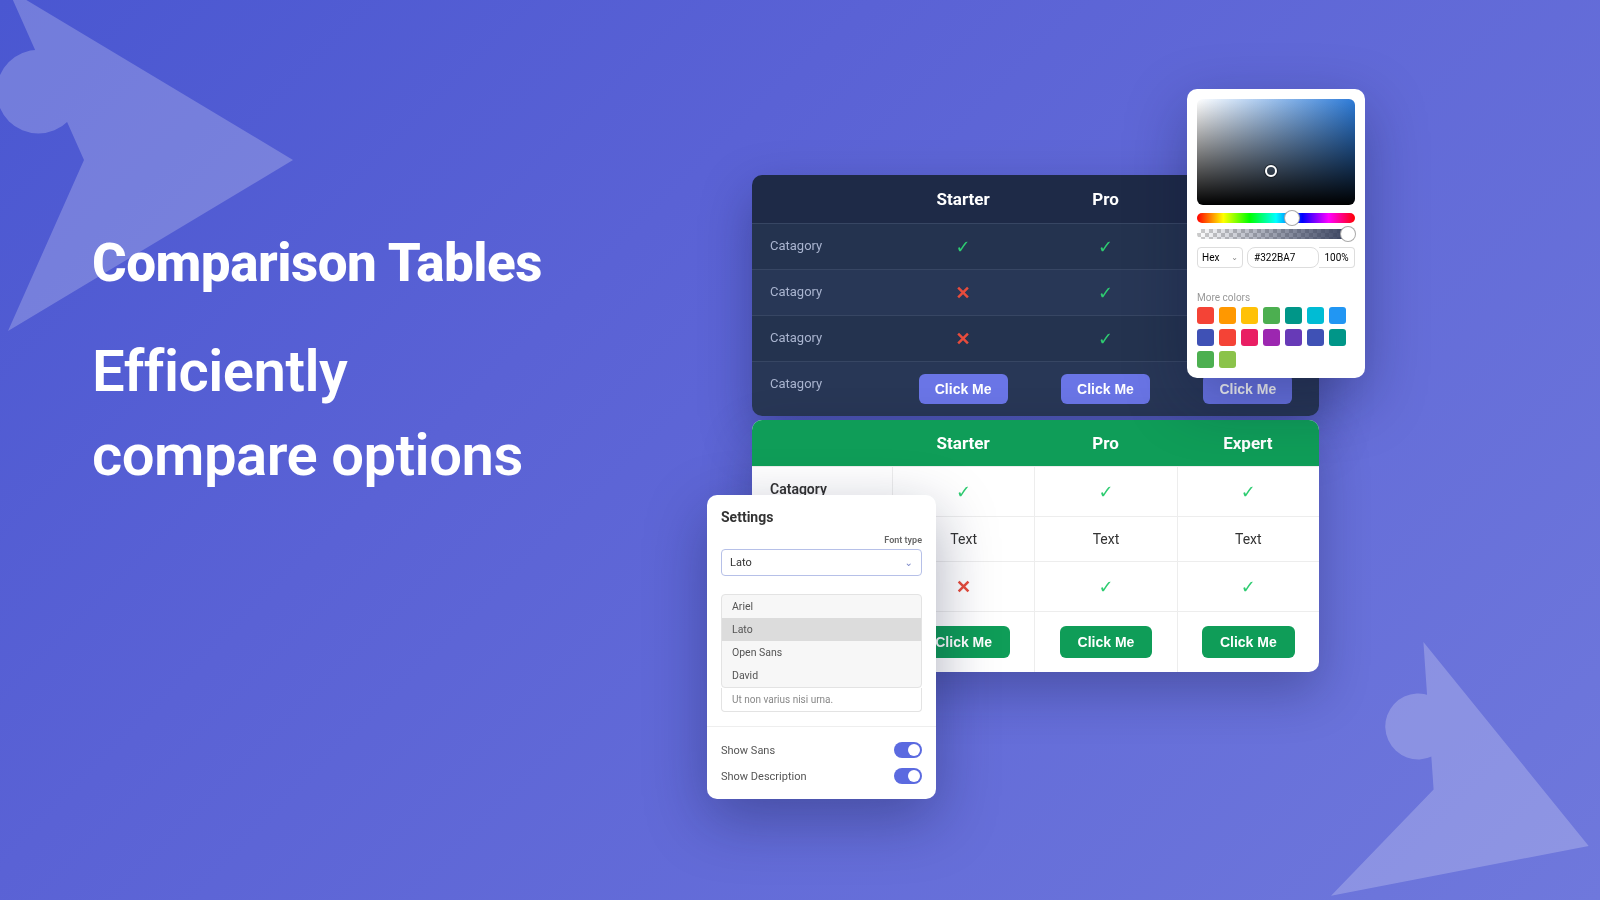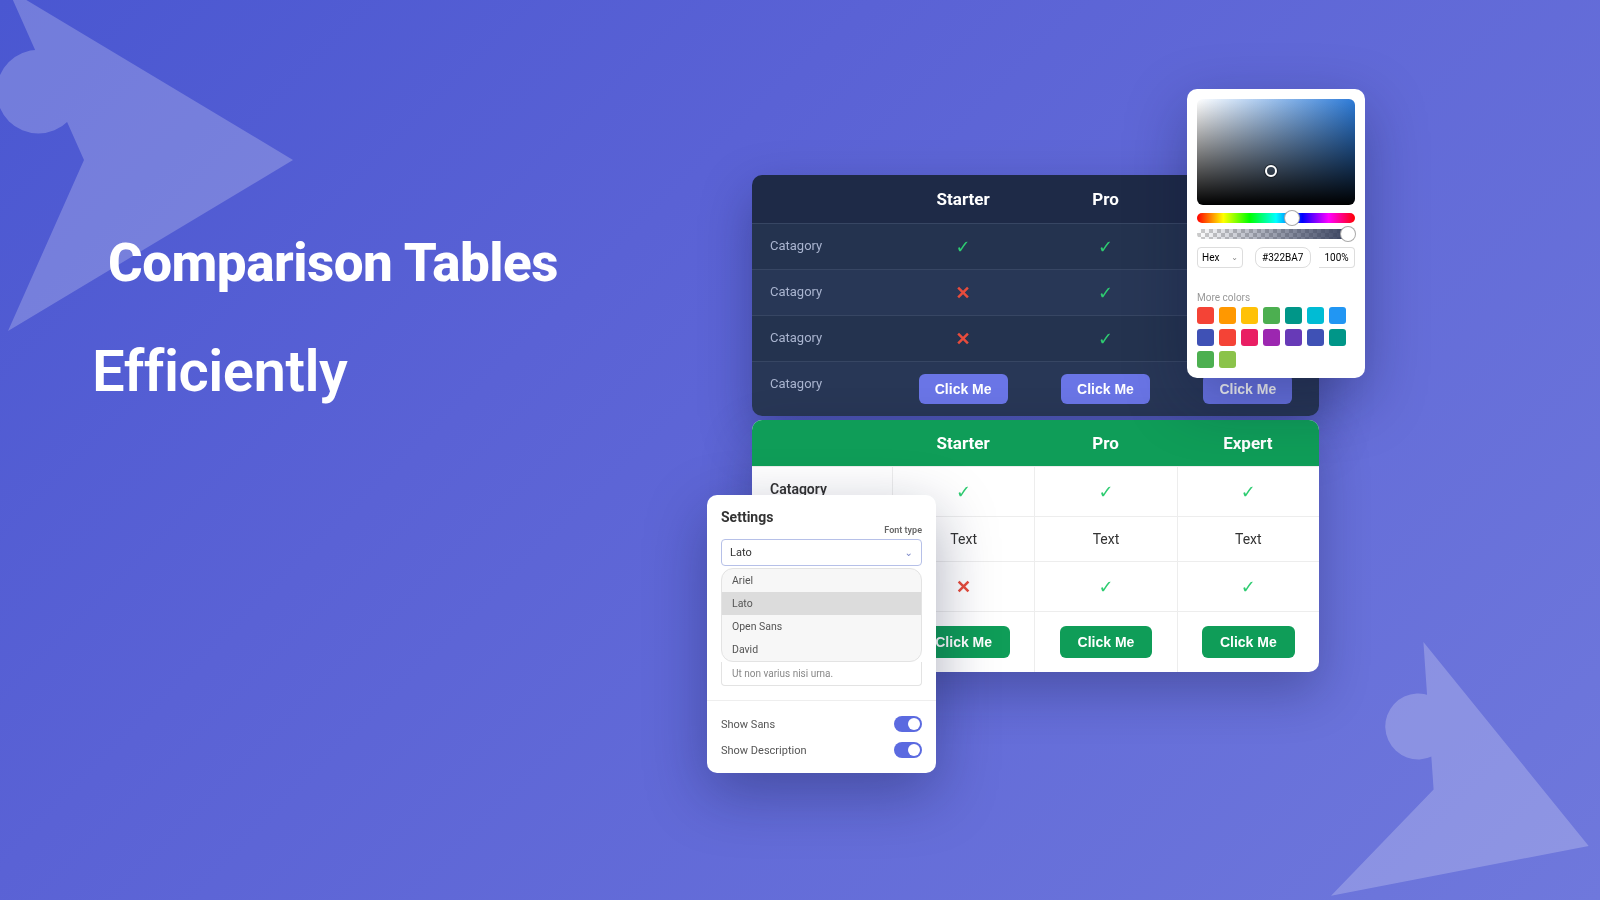--- a/index.html
+++ b/index.html
@@ -6,21 +6,21 @@
   html, body { width:1600px; height:900px; overflow:hidden; font-family: -apple-system, BlinkMacSystemFont, "Segoe UI", Roboto, sans-serif; }
   .stage {
     position:relative; width:1600px; height:900px;
     background: linear-gradient(135deg,#4a57d1 0%, #5a62d5 35%, #6f78dc 100%);
   }
   
   .shape-top { position:absolute; left:-30px; top:-30px; width:380px; height:380px; opacity:.22; }
   .shape-bottom { position:absolute; right:-40px; bottom:-60px; width:300px; height:300px; opacity:.22; transform:rotate(20deg);}
   .shape-top svg, .shape-bottom svg { width:100%; height:100%; }
 
-  .hero-title { position:absolute; left:108px; top:232px; color:#fff; font-weight:800; font-size:53px; letter-spacing:-0.5px;}
+  .hero-title { position:absolute; left:92px; top:232px; color:#fff; font-weight:800; font-size:53px; letter-spacing:-0.5px;}
   .hero-sub { position:absolute; left:92px; top:330px; color:#fff; font-weight:600; font-size:58px; line-height:1.44; letter-spacing:-0.5px;}
 
   
   .dark-table { position:absolute; left:752px; top:175px; width:567px; border-radius:10px; overflow:hidden; box-shadow:0 20px 50px rgba(15,20,60,.35);}
   .dt-head { display:grid; grid-template-columns:140px 1fr 1fr 1fr; background:#1e2a47; }
   .dt-head-cell { padding:14px 0; text-align:center; color:#fff; font-weight:700; font-size:17px; }
   .dt-row { display:grid; grid-template-columns:140px 1fr 1fr 1fr; background:#283756; border-top:1px solid #374663; }
   .dt-row:nth-child(even){ background:#24334f;}
   .dt-label { padding:14px 18px; color:#a9b4cf; font-size:13px; }
   .dt-cell { display:flex; align-items:center; justify-content:center; padding:12px 0;}
@@ -47,36 +47,36 @@
   .hue-bar { margin-top:8px; height:10px; border-radius:5px;
     background:linear-gradient(to right,#ff0000,#ffff00,#00ff00,#00ffff,#0000ff,#ff00ff,#ff0000);
     position:relative;}
   .hue-handle{ position:absolute; top:-2px; left:88px; width:14px; height:14px; background:#fff; border-radius:50%; box-shadow:0 0 0 1px #aaa;}
   .alpha-bar { margin-top:6px; height:10px; border-radius:5px;
     background:
       linear-gradient(to right, rgba(50,60,90,0) 0%, #323c5a 100%),
       repeating-conic-gradient(#ccc 0 25%, #fff 0 50%) 0 0/8px 8px;
     position:relative;}
   .alpha-handle{ position:absolute; top:-2px; right:0; width:14px; height:14px; background:#fff; border-radius:50%; box-shadow:0 0 0 1px #aaa;}
-  .picker-inputs { display:flex; gap:12px; margin-top:8px;}
+  .picker-inputs { display:flex; gap:4px; margin-top:8px;}
   .pi-select { flex:0 0 46px; border:1px solid #ddd; border-radius:4px; font-size:10px; padding:4px 4px; display:flex; align-items:center; justify-content:space-between;}
   .pi-select span.caret { font-size:8px; color:#888;}
   .pi-hex { flex:1; border:1px solid #ddd; border-radius:8px; font-size:10px; padding:4px 6px;}
   .pi-alpha { flex:0 0 36px; border:1px solid #ddd; border-left:none; border-radius:0 4px 4px 0; font-size:10px; padding:4px 4px; margin-left:-4px; text-align:center;}
   .picker-more { margin-top:24px; font-size:10px; color:#999;}
   .swatches { margin-top:4px; display:flex; flex-wrap:wrap; gap:5px;}
   .swatch { width:17px; height:17px; border-radius:3px;}
 
   
   .settings { position:absolute; left:707px; top:495px; width:229px; background:#fff; border-radius:10px; box-shadow:0 20px 60px rgba(15,20,60,.35); padding:14px 14px 10px;}
-  .settings h4 { font-size:14px; font-weight:700; color:#333; }
+  .settings h4 { font-size:14px; font-weight:700; color:#333; margin-bottom:10px;}
   .settings-label { font-size:9px; color:#666; margin-bottom:4px; font-weight:600;text-align:right;}
   .settings-select { border:1px solid #b6c0e8; border-radius:4px; padding:6px 8px; font-size:11px; color:#333; display:flex; align-items:center; justify-content:space-between;}
   .settings-select .caret { color:#7a86c8; font-size:10px;}
-  .dropdown-list { margin-top:2px; border:1px solid #e3e3e3; border-radius:12px; background:#f7f7f7; overflow:hidden;}
+  .dropdown-list { margin-top:18px; border:1px solid #e3e3e3; border-radius:4px; background:#f7f7f7; overflow:hidden;}
   .dropdown-item { font-size:10.5px; color:#555; padding:5px 10px;}
   .dropdown-item.selected { background:#dcdcdc;}
   .lorem { border:1px solid #e3e3e3; border-top:none; border-radius:0 0 4px 4px; padding:6px 10px; font-size:10px; color:#888;}
   .settings-divider { height:1px; background:#eee; margin:14px -14px 10px;}
   .toggle-row { display:flex; align-items:center; justify-content:space-between; padding:5px 0;}
   .toggle-row span { font-size:11px; color:#555;}
   .toggle { width:28px; height:16px; background:#5b6ae0; border-radius:10px; position:relative;}
   .toggle::after{ content:""; position:absolute; right:2px; top:2px; width:12px; height:12px; background:#fff; border-radius:50%;}
 </style>
 </head>
@@ -93,20 +93,21 @@
   <div class="shape-bottom">
     <svg viewBox="0 0 100 100">
         <polygon points="10,5 85,50 10,95 30,50" fill="#fff"></polygon>
         <circle cx="18" cy="32" r="11" fill="#fff"></circle>
       </svg>
   </div>
 
   <div class="hero-title">Comparison Tables</div>
   <div class="hero-sub">
     <div>Efficiently</div>
+    <div>compare options</div>
   </div>
 
   <div class="dark-table">
     <div class="dt-head">
       <div class="dt-head-cell"></div>
       <div class="dt-head-cell">Starter</div>
       <div class="dt-head-cell">Pro</div>
       <div class="dt-head-cell"></div>
     </div>
     <div class="dt-row">

